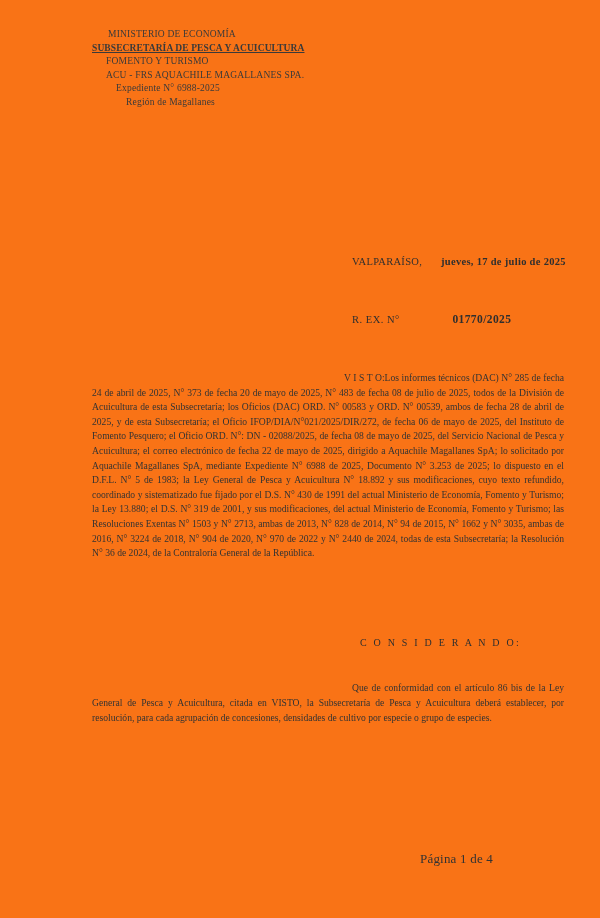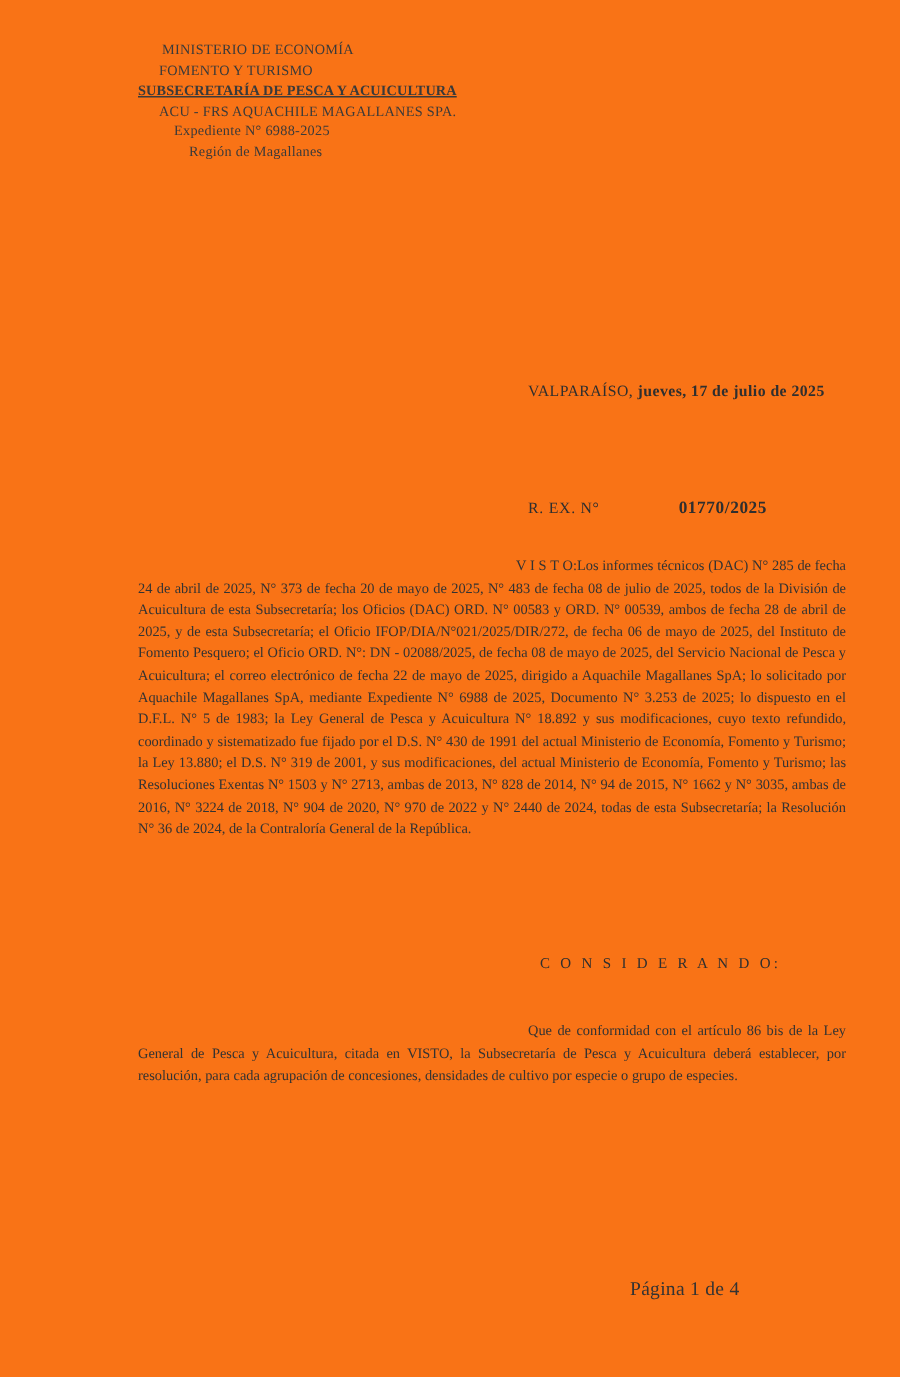--- a/index.html
+++ b/index.html
@@ -71,31 +71,31 @@
     left: 352px;
     top: 256px;
     width: 220px;
     font-size: 10.5px;
     letter-spacing: 0.3px;
     color: #2f2f2f;
     white-space: nowrap;
   }
   .placedate .pd-date {
     font-weight: bold;
+    margin-left: 16px;
   }
 
   
   .resrow {
     position: absolute;
     left: 352px;
     top: 313px;
     width: 230px;
     font-size: 10.5px;
     color: #2f2f2f;
-    margin-top: 20px;
   }
   .resrow .res-label {
     display: inline-block;
     letter-spacing: 0.5px;
   }
   .resrow .res-number {
     display: inline-block;
     margin-left: 50px;
     font-weight: bold;
     font-size: 11.5px;
@@ -155,22 +155,22 @@
     white-space: nowrap;
   }
 </style>
 </head>
 <body>
 
 <div class="page">
 
   <div class="letterhead">
     <span class="lh-line lh-center">MINISTERIO DE ECONOMÍA</span>
+    <span class="lh-line lh-underline">SUBSECRETARÍA DE PESCA Y ACUICULTURA</span>
     <span class="lh-line lh-center lh-indent1">FOMENTO Y TURISMO</span>
-    <span class="lh-line lh-underline">SUBSECRETARÍA DE PESCA Y ACUICULTURA</span>
     <span class="lh-line lh-indent1">ACU - FRS AQUACHILE MAGALLANES SPA.</span>
     <span class="lh-line lh-indent2">Expediente N° 6988-2025</span>
     <span class="lh-line lh-indent3">Región de Magallanes</span>
   </div>
 
 
   <div class="placedate">
     <span>VALPARAÍSO,</span>
     <span class="pd-date">jueves, 17 de julio de 2025</span>
   </div>

